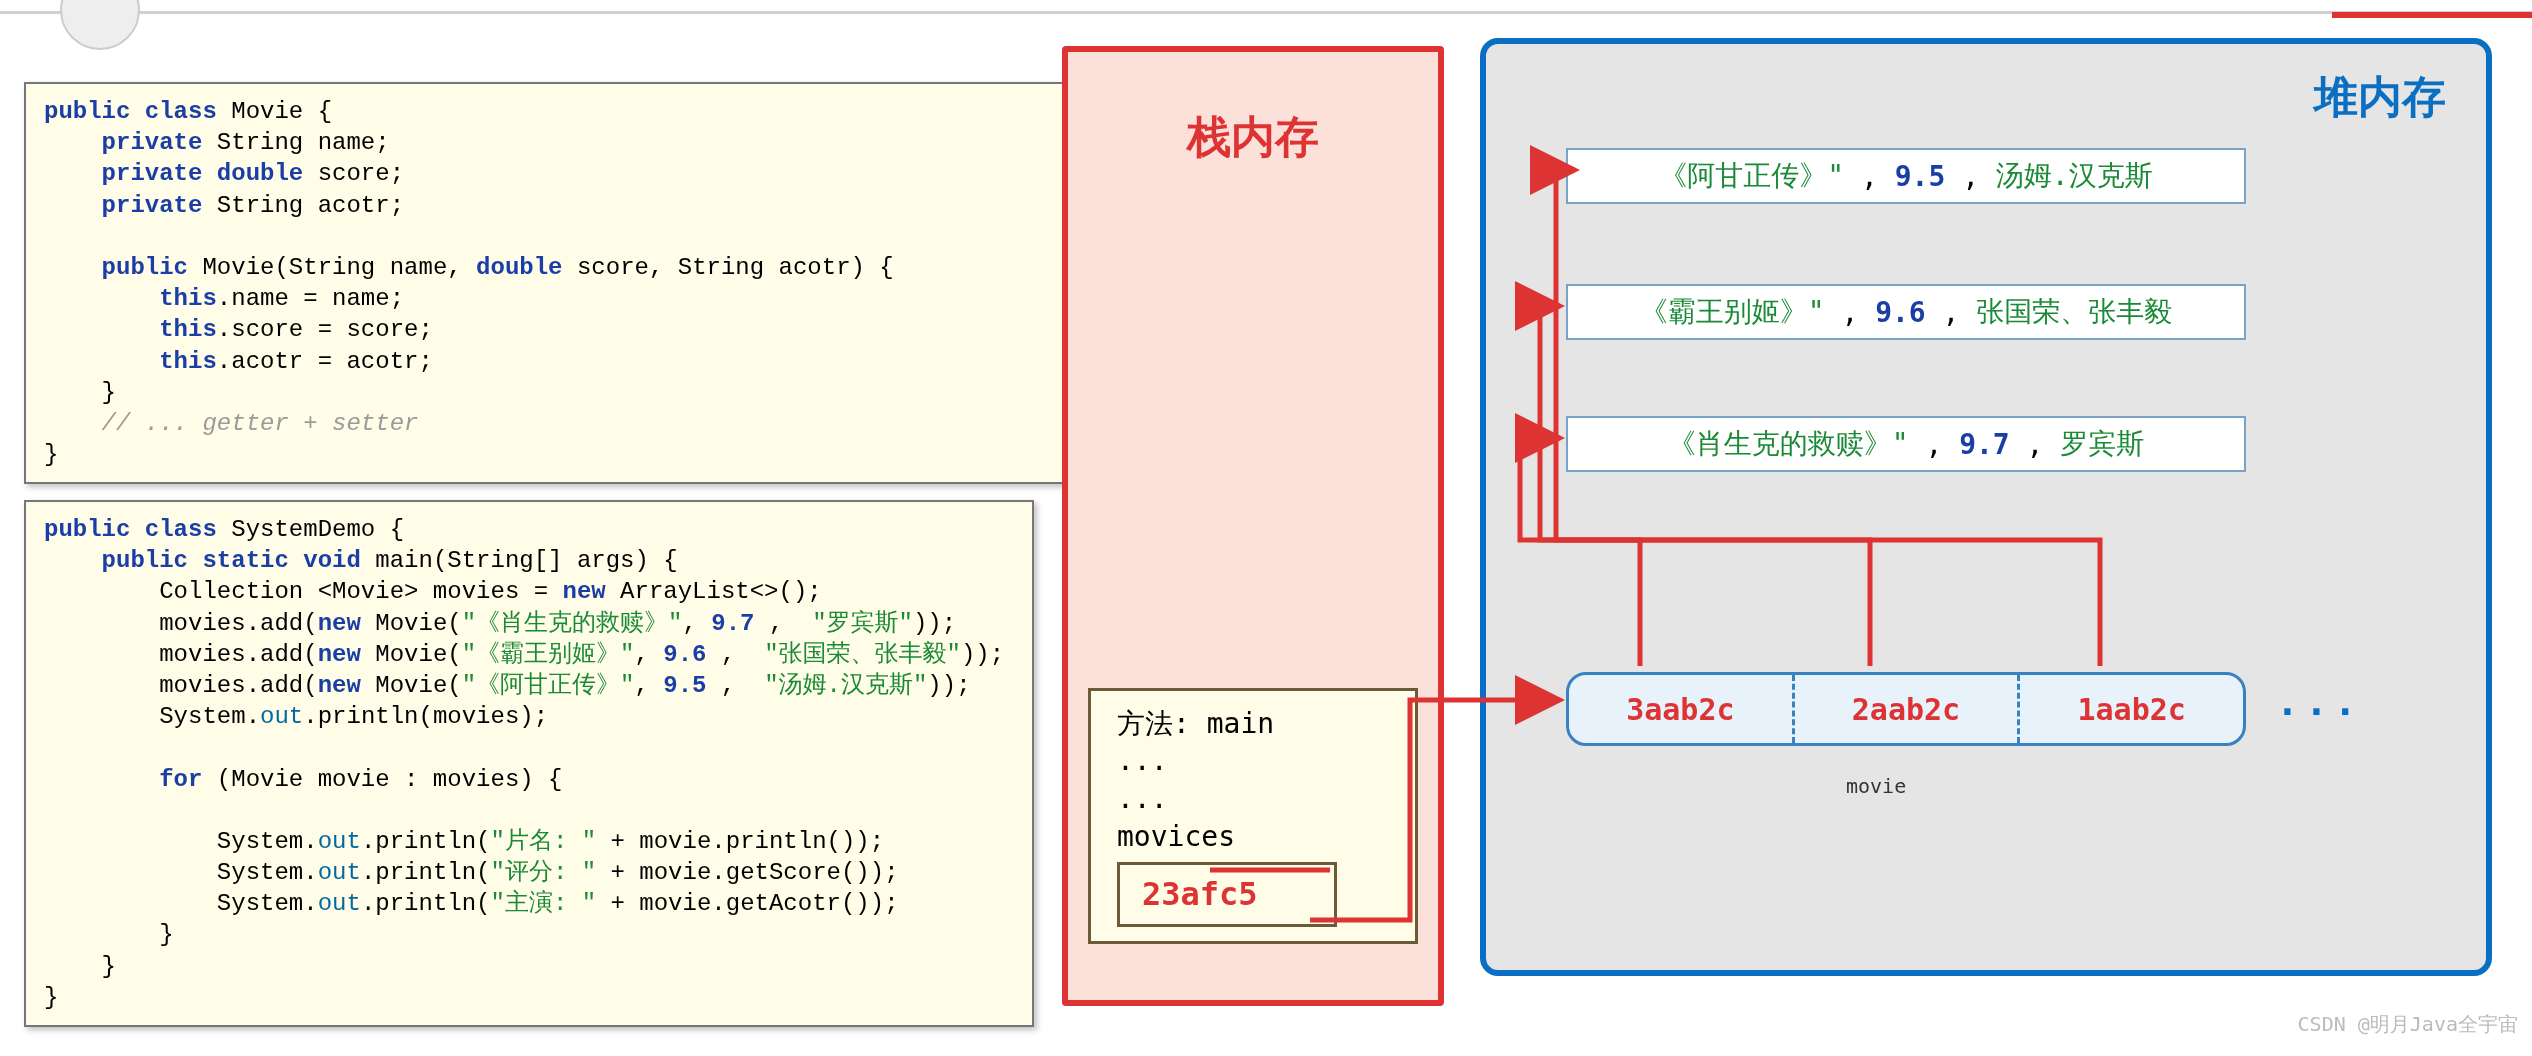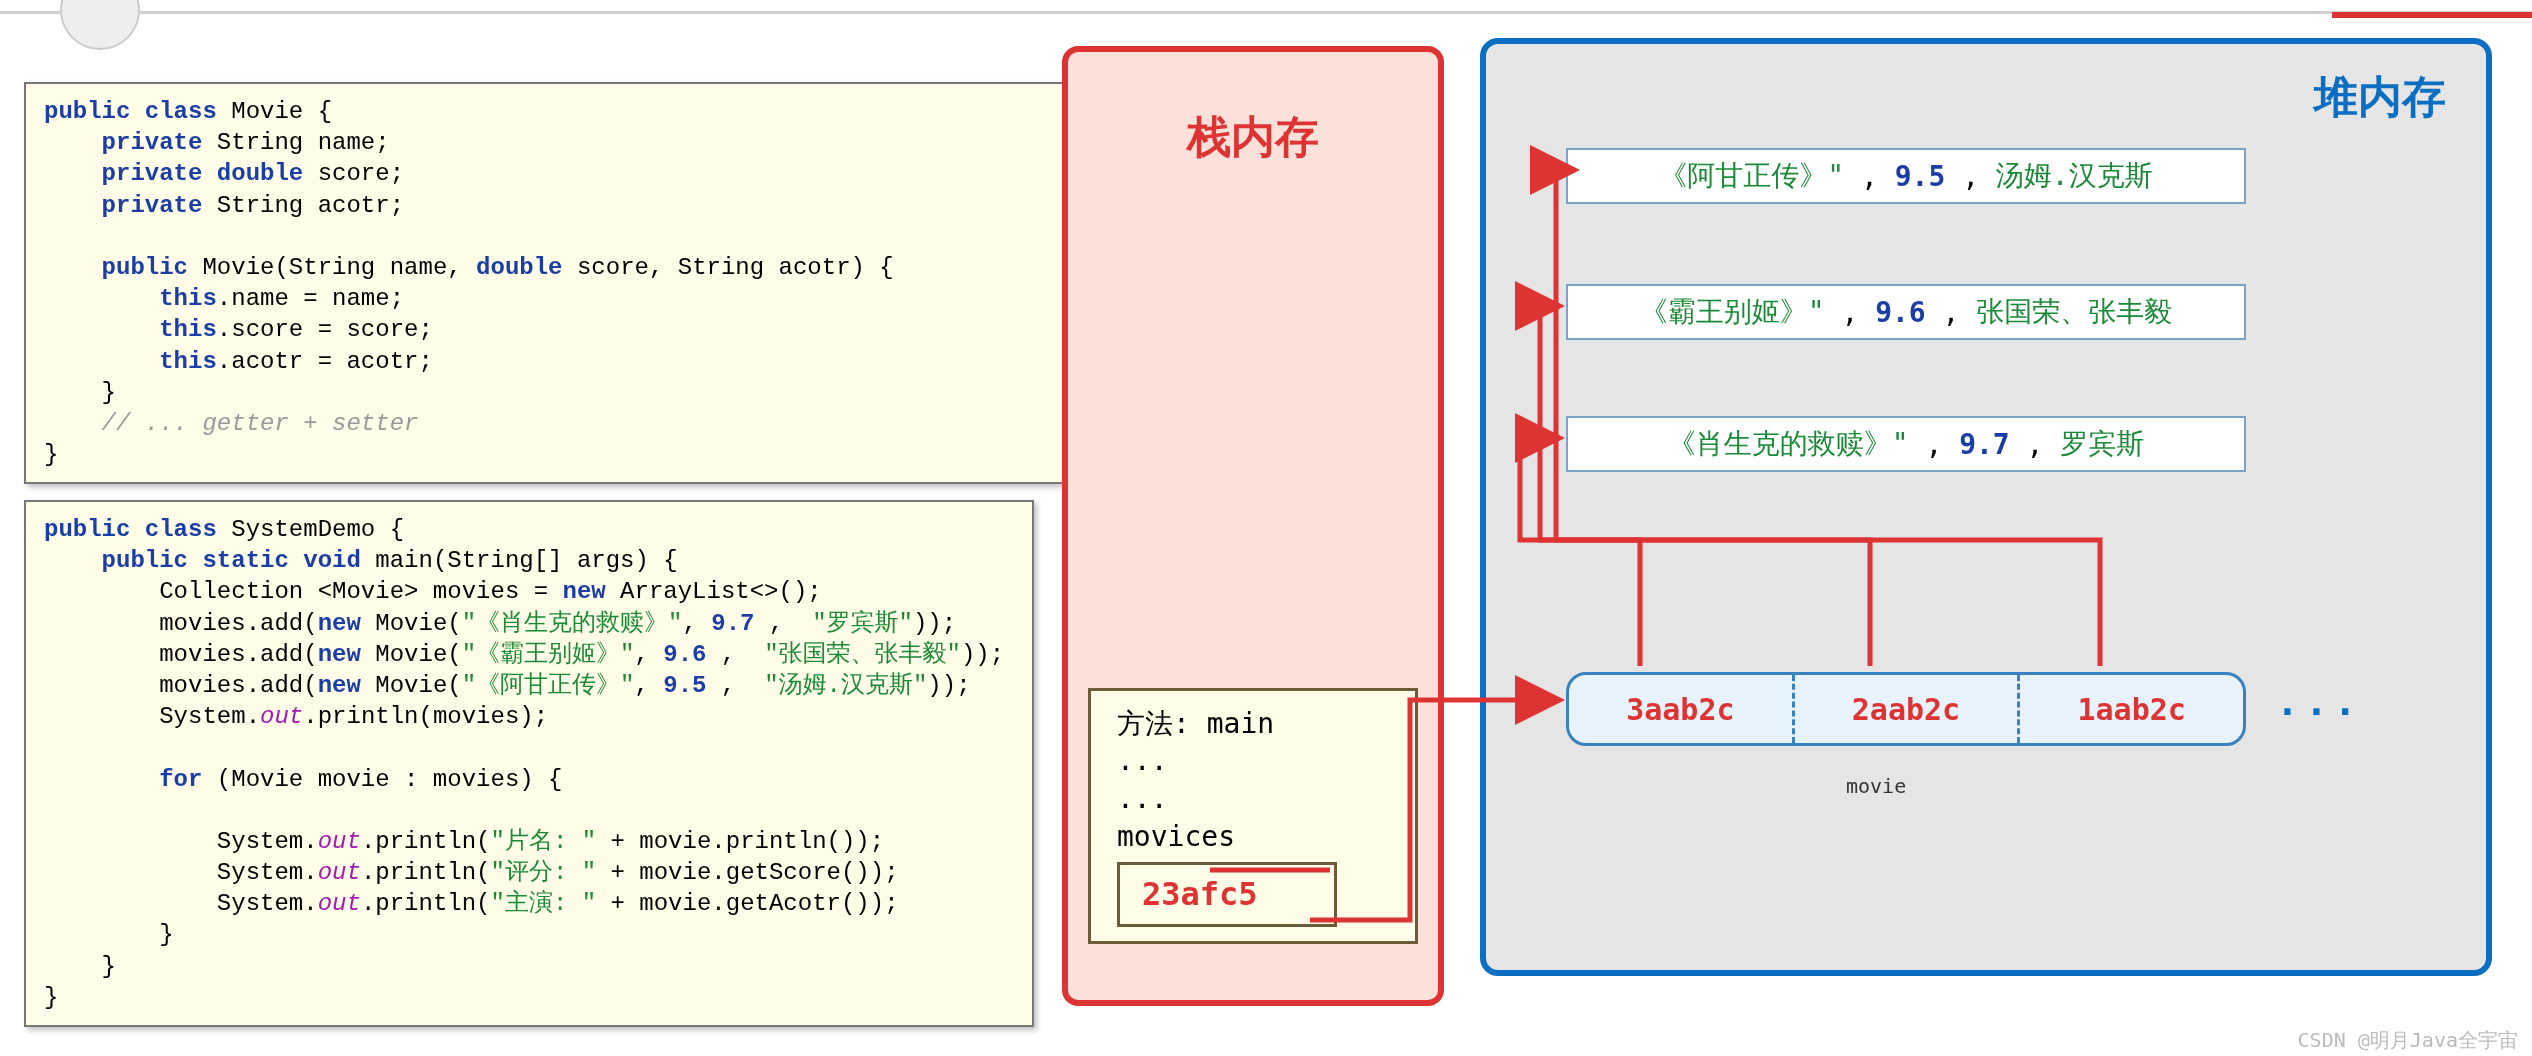--- a/index.html
+++ b/index.html
@@ -48,29 +48,29 @@
     white-space: pre;
   }
   #code1 { top: 82px; left: 24px; width: 1040px; }
   #code2 { top: 500px; left: 24px; width: 1010px; }
 
   
   .kw { color: #1a3ea5; font-weight: bold; }
   .str { color: #1a8a36; }
   .num { color: #1a3ea5; font-weight: bold; }
   .cmt { color: #9a9a9a; font-style: italic; }
-  .fld { font-style: italic; color: #a21caf; }
+  .fld { color: #0369a1; }
 
   
   .stack-box {
     position: absolute;
     top: 46px; left: 1062px;
     width: 382px; height: 960px;
     border: 6px solid #dd3333;
-    border-radius: 16px;
+    border-radius: 4px;
     background: #fce1da;
     padding: 20px;
   }
   .stack-title {
     text-align: center;
     color: #dd3333;
     font-size: 44px;
     font-weight: bold;
     margin-top: 36px;
   }
@@ -169,21 +169,21 @@
   
   svg.arrows {
     position: absolute;
     top: 0; left: 0;
     width: 2532px; height: 1056px;
     pointer-events: none;
   }
 
   .watermark {
     position: absolute;
-    bottom: 2px; right: 14px;
+    bottom: 18px; right: 14px;
     color: #bbb;
     font-size: 20px;
   }
 </style>
 </head>
 <body>
 
 <div class="top-strip"></div>
 <div class="red-line"></div>
 <div class="avatar-stub"></div>

